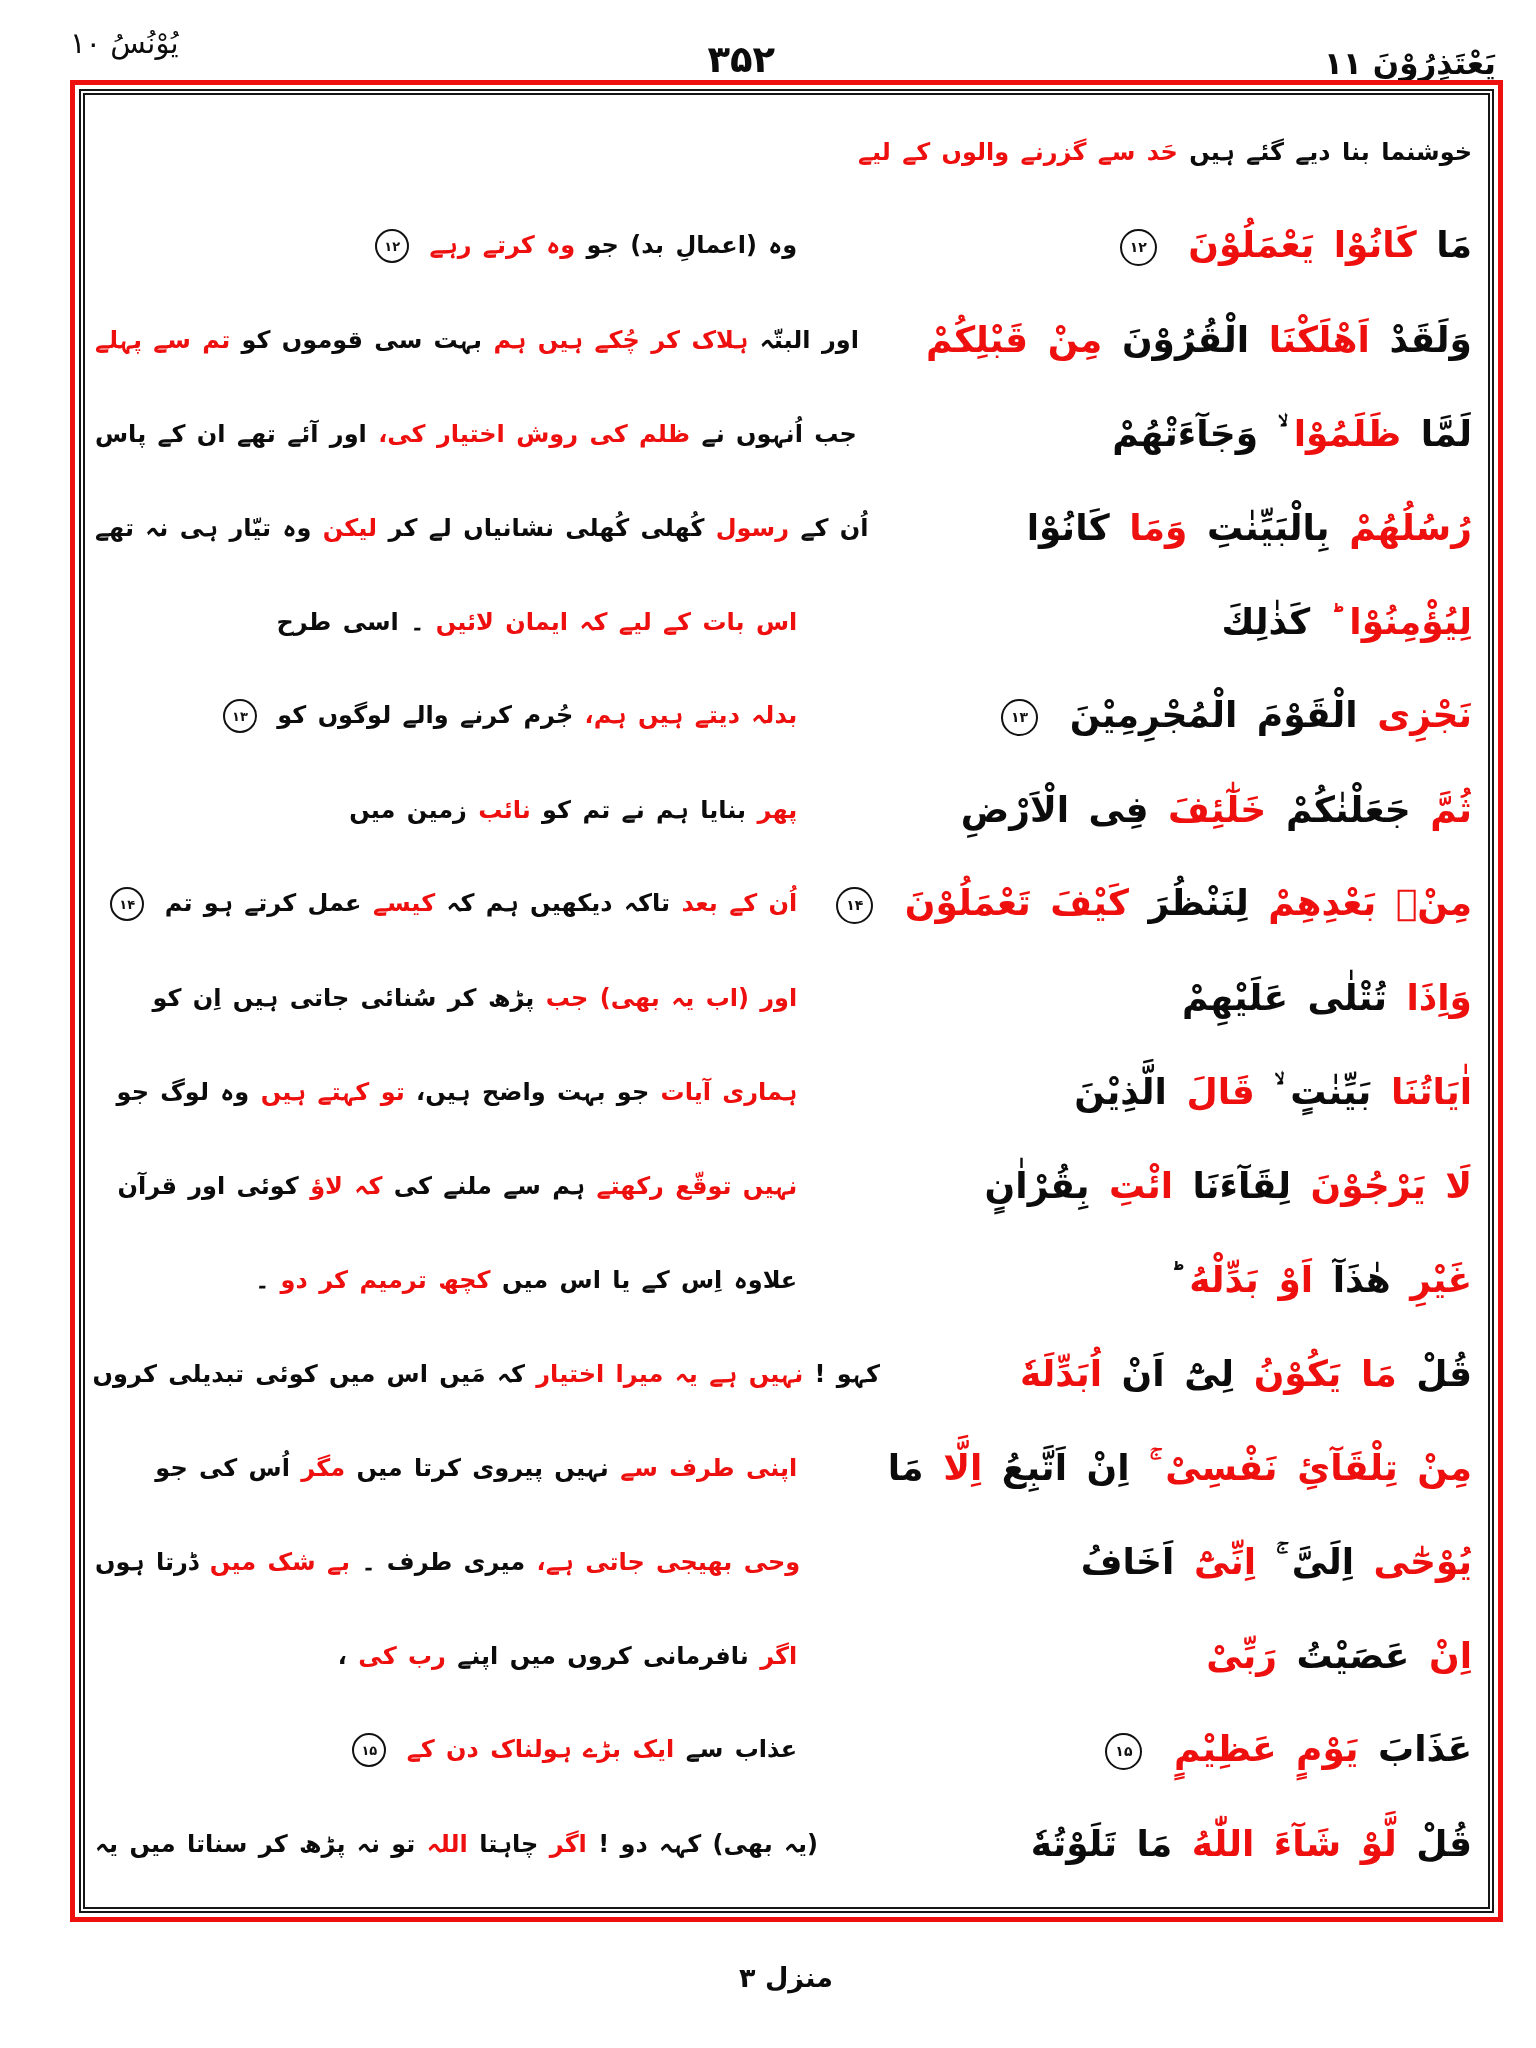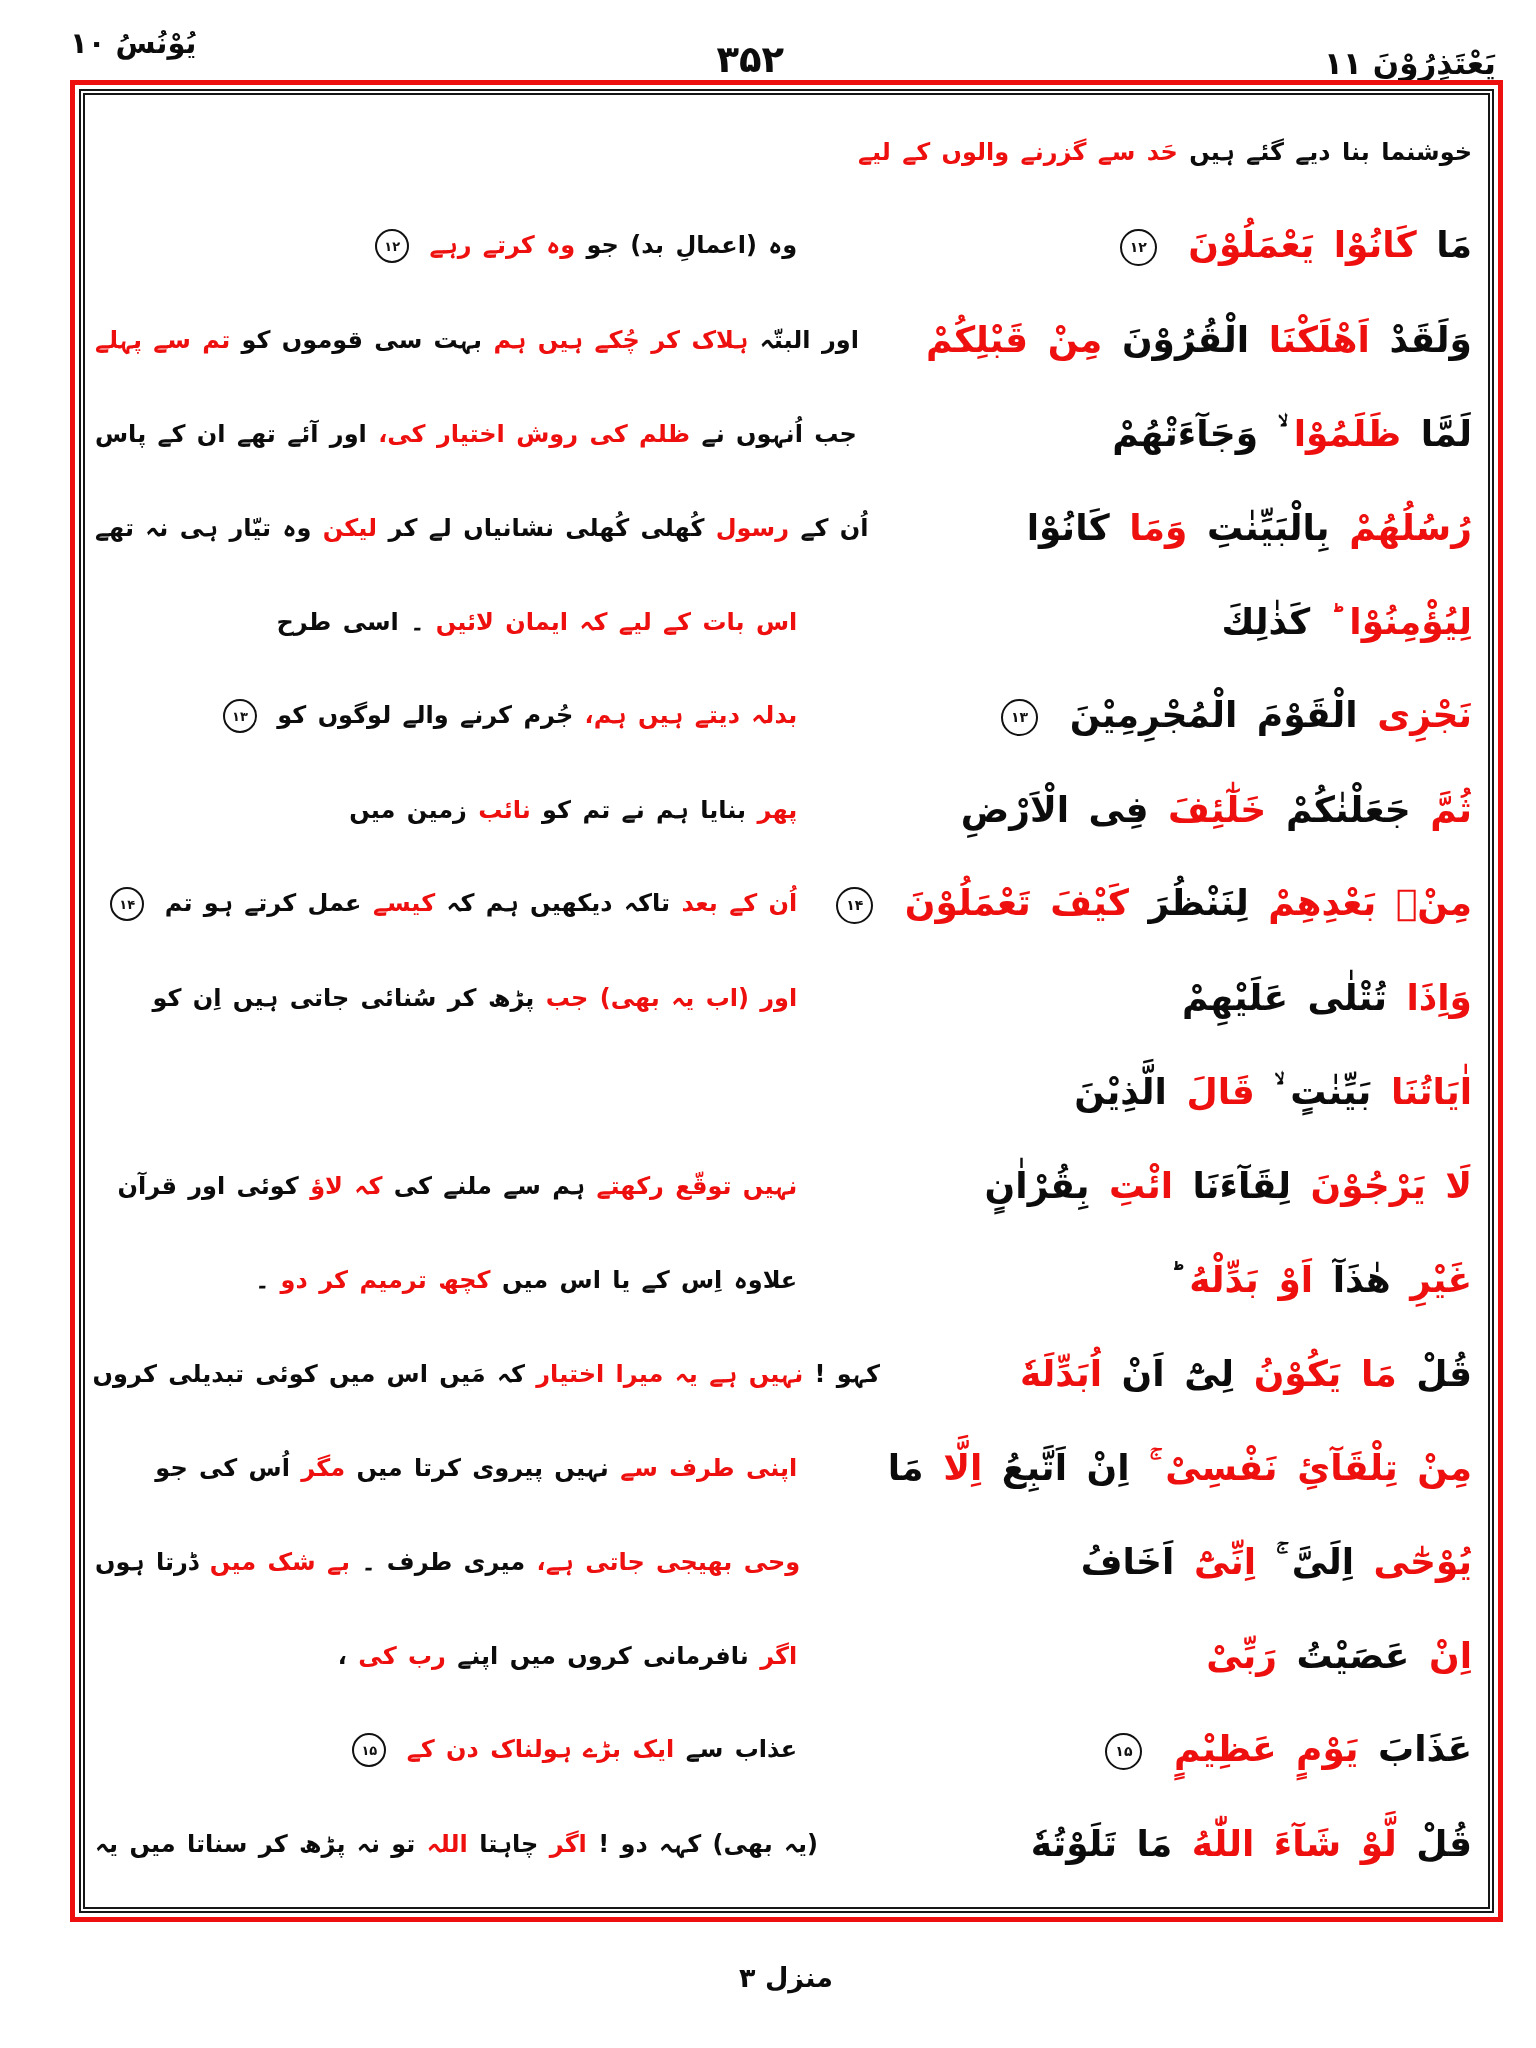--- a/index.html
+++ b/index.html
@@ -6,21 +6,21 @@
   body{
     width:1536px;height:2048px;position:relative;overflow:hidden;
     font-family:"DejaVu Sans",sans-serif;color:#0c0c0c;
     --red:#ee0f0f;--frame-red:#ee0f0f;--ink:#0c0c0c;
   }
   
   .page-header{
     position:absolute;top:10px;left:70px;right:40px;height:66px;
     display:flex;align-items:center;justify-content:space-between;
   }
-  .surah-title{font-size:29px;font-weight:700;}
+  .surah-title{font-size:29px;font-weight:400;}
   .page-number{font-size:37px;font-weight:800;letter-spacing:2px;transform:translateX(-10px);margin-top:33px;}
   .juz-title{font-size:31px;font-weight:700;margin-top:40px;}
   
   .outer-frame{
     position:absolute;left:70px;top:80px;width:1433px;height:1842px;
     border:5px solid var(--frame-red);box-sizing:border-box;background:#fff;
   }
   .inner-frame{
     position:absolute;inset:4px;border:6px double #161616;box-sizing:border-box;
     padding:10px 16px 6px 10px;
@@ -111,20 +111,21 @@
     <div class="urdu"><span class="seg-r">اُن کے بعد</span> <span class="seg-b">تاکہ دیکھیں ہم کہ</span> <span class="seg-r">کیسے</span> <span class="seg-b">عمل کرتے ہو تم</span> <span class="vmark">۱۴</span></div>
   </div>
 
   <div class="row">
     <div class="arabic"><span class="seg-r">وَاِذَا</span> <span class="seg-b">تُتْلٰى عَلَيْهِمْ</span></div>
     <div class="urdu"><span class="seg-r">اور (اب یہ بھی) جب</span> <span class="seg-b">پڑھ کر سُنائی جاتی ہیں اِن کو</span></div>
   </div>
 
   <div class="row">
     <div class="arabic"><span class="seg-r">اٰيَاتُنَا</span> <span class="seg-b">بَيِّنٰتٍ ۙ</span> <span class="seg-r">قَالَ</span> <span class="seg-b">الَّذِيْنَ</span></div>
+    <div class="urdu"><span class="seg-r">ہماری آیات</span> <span class="seg-b">جو بہت واضح ہیں،</span> <span class="seg-r">تو کہتے ہیں</span> <span class="seg-b">وہ لوگ جو</span></div>
   </div>
 
   <div class="row">
     <div class="arabic"><span class="seg-r">لَا يَرْجُوْنَ</span> <span class="seg-b">لِقَآءَنَا</span> <span class="seg-r">ائْتِ</span> <span class="seg-b">بِقُرْاٰنٍ</span></div>
     <div class="urdu"><span class="seg-r">نہیں توقّع رکھتے</span> <span class="seg-b">ہم سے ملنے کی</span> <span class="seg-r">کہ لاؤ</span> <span class="seg-b">کوئی اور قرآن</span></div>
   </div>
 
   <div class="row">
     <div class="arabic"><span class="seg-r">غَيْرِ</span> <span class="seg-b">هٰذَآ</span> <span class="seg-r">اَوْ بَدِّلْهُ</span> <span class="seg-b">ؕ</span></div>
     <div class="urdu"><span class="seg-b">علاوہ اِس کے یا اس میں</span> <span class="seg-r">کچھ ترمیم کر دو</span> <span class="seg-b">۔</span></div>

